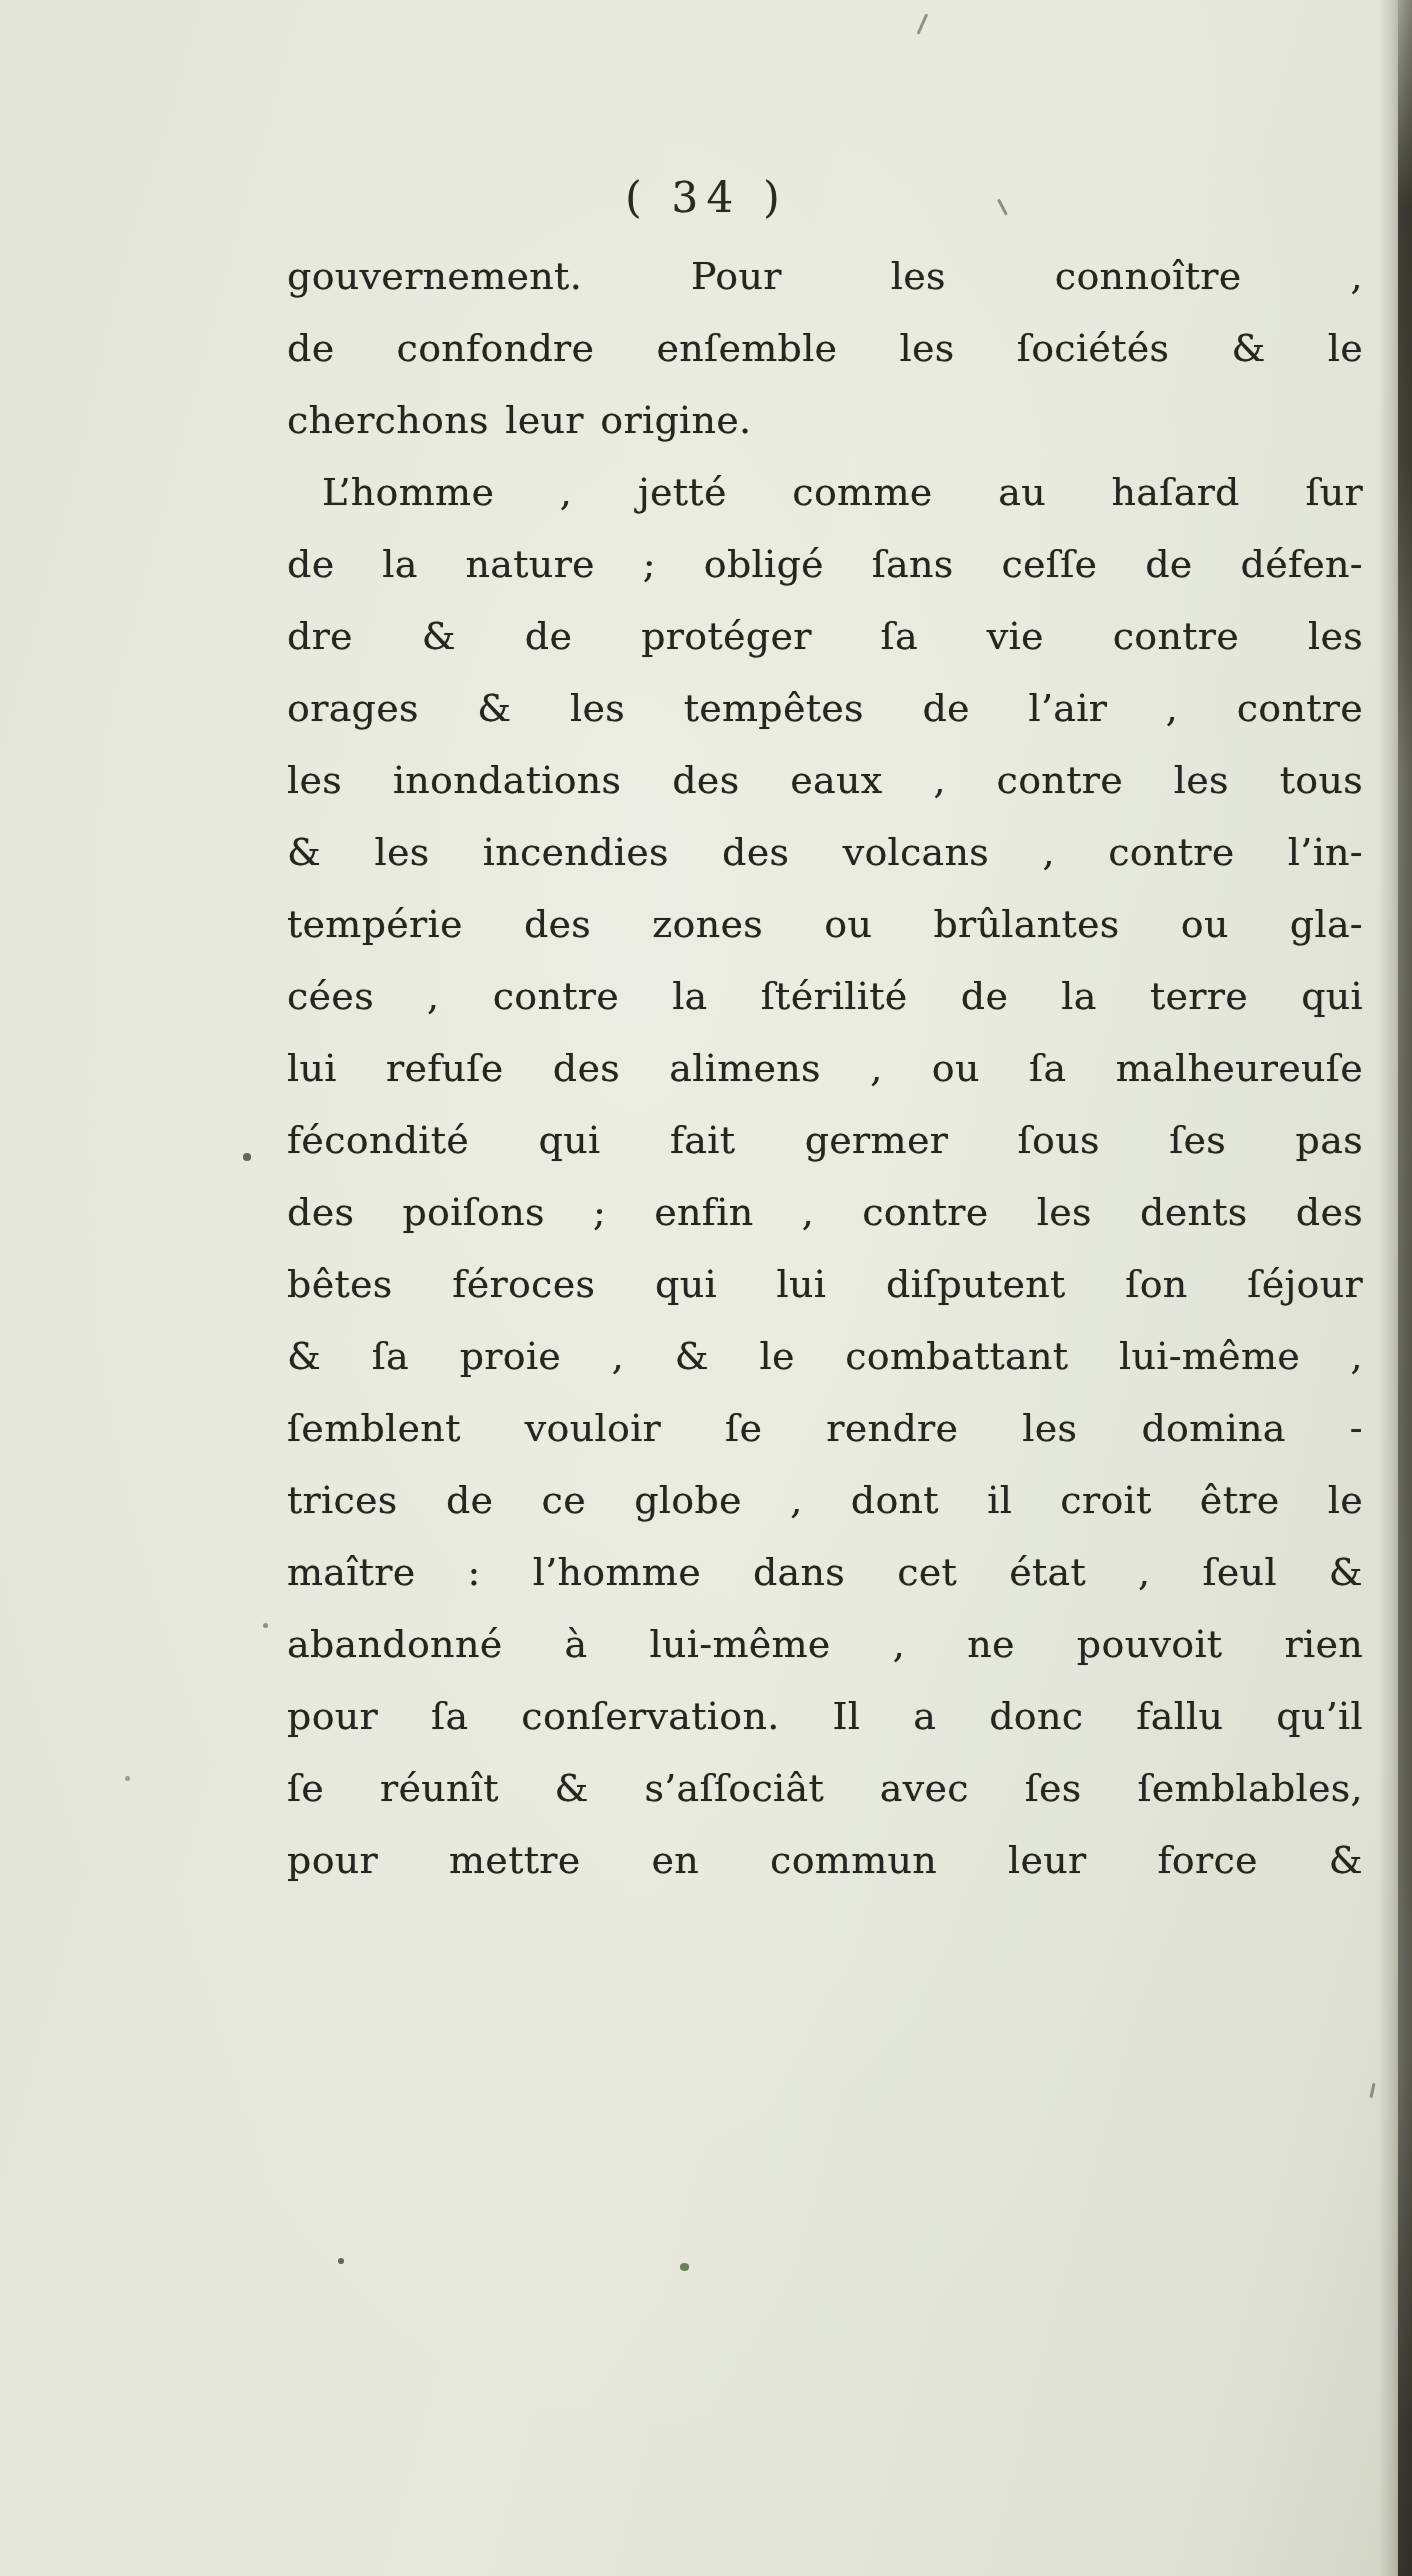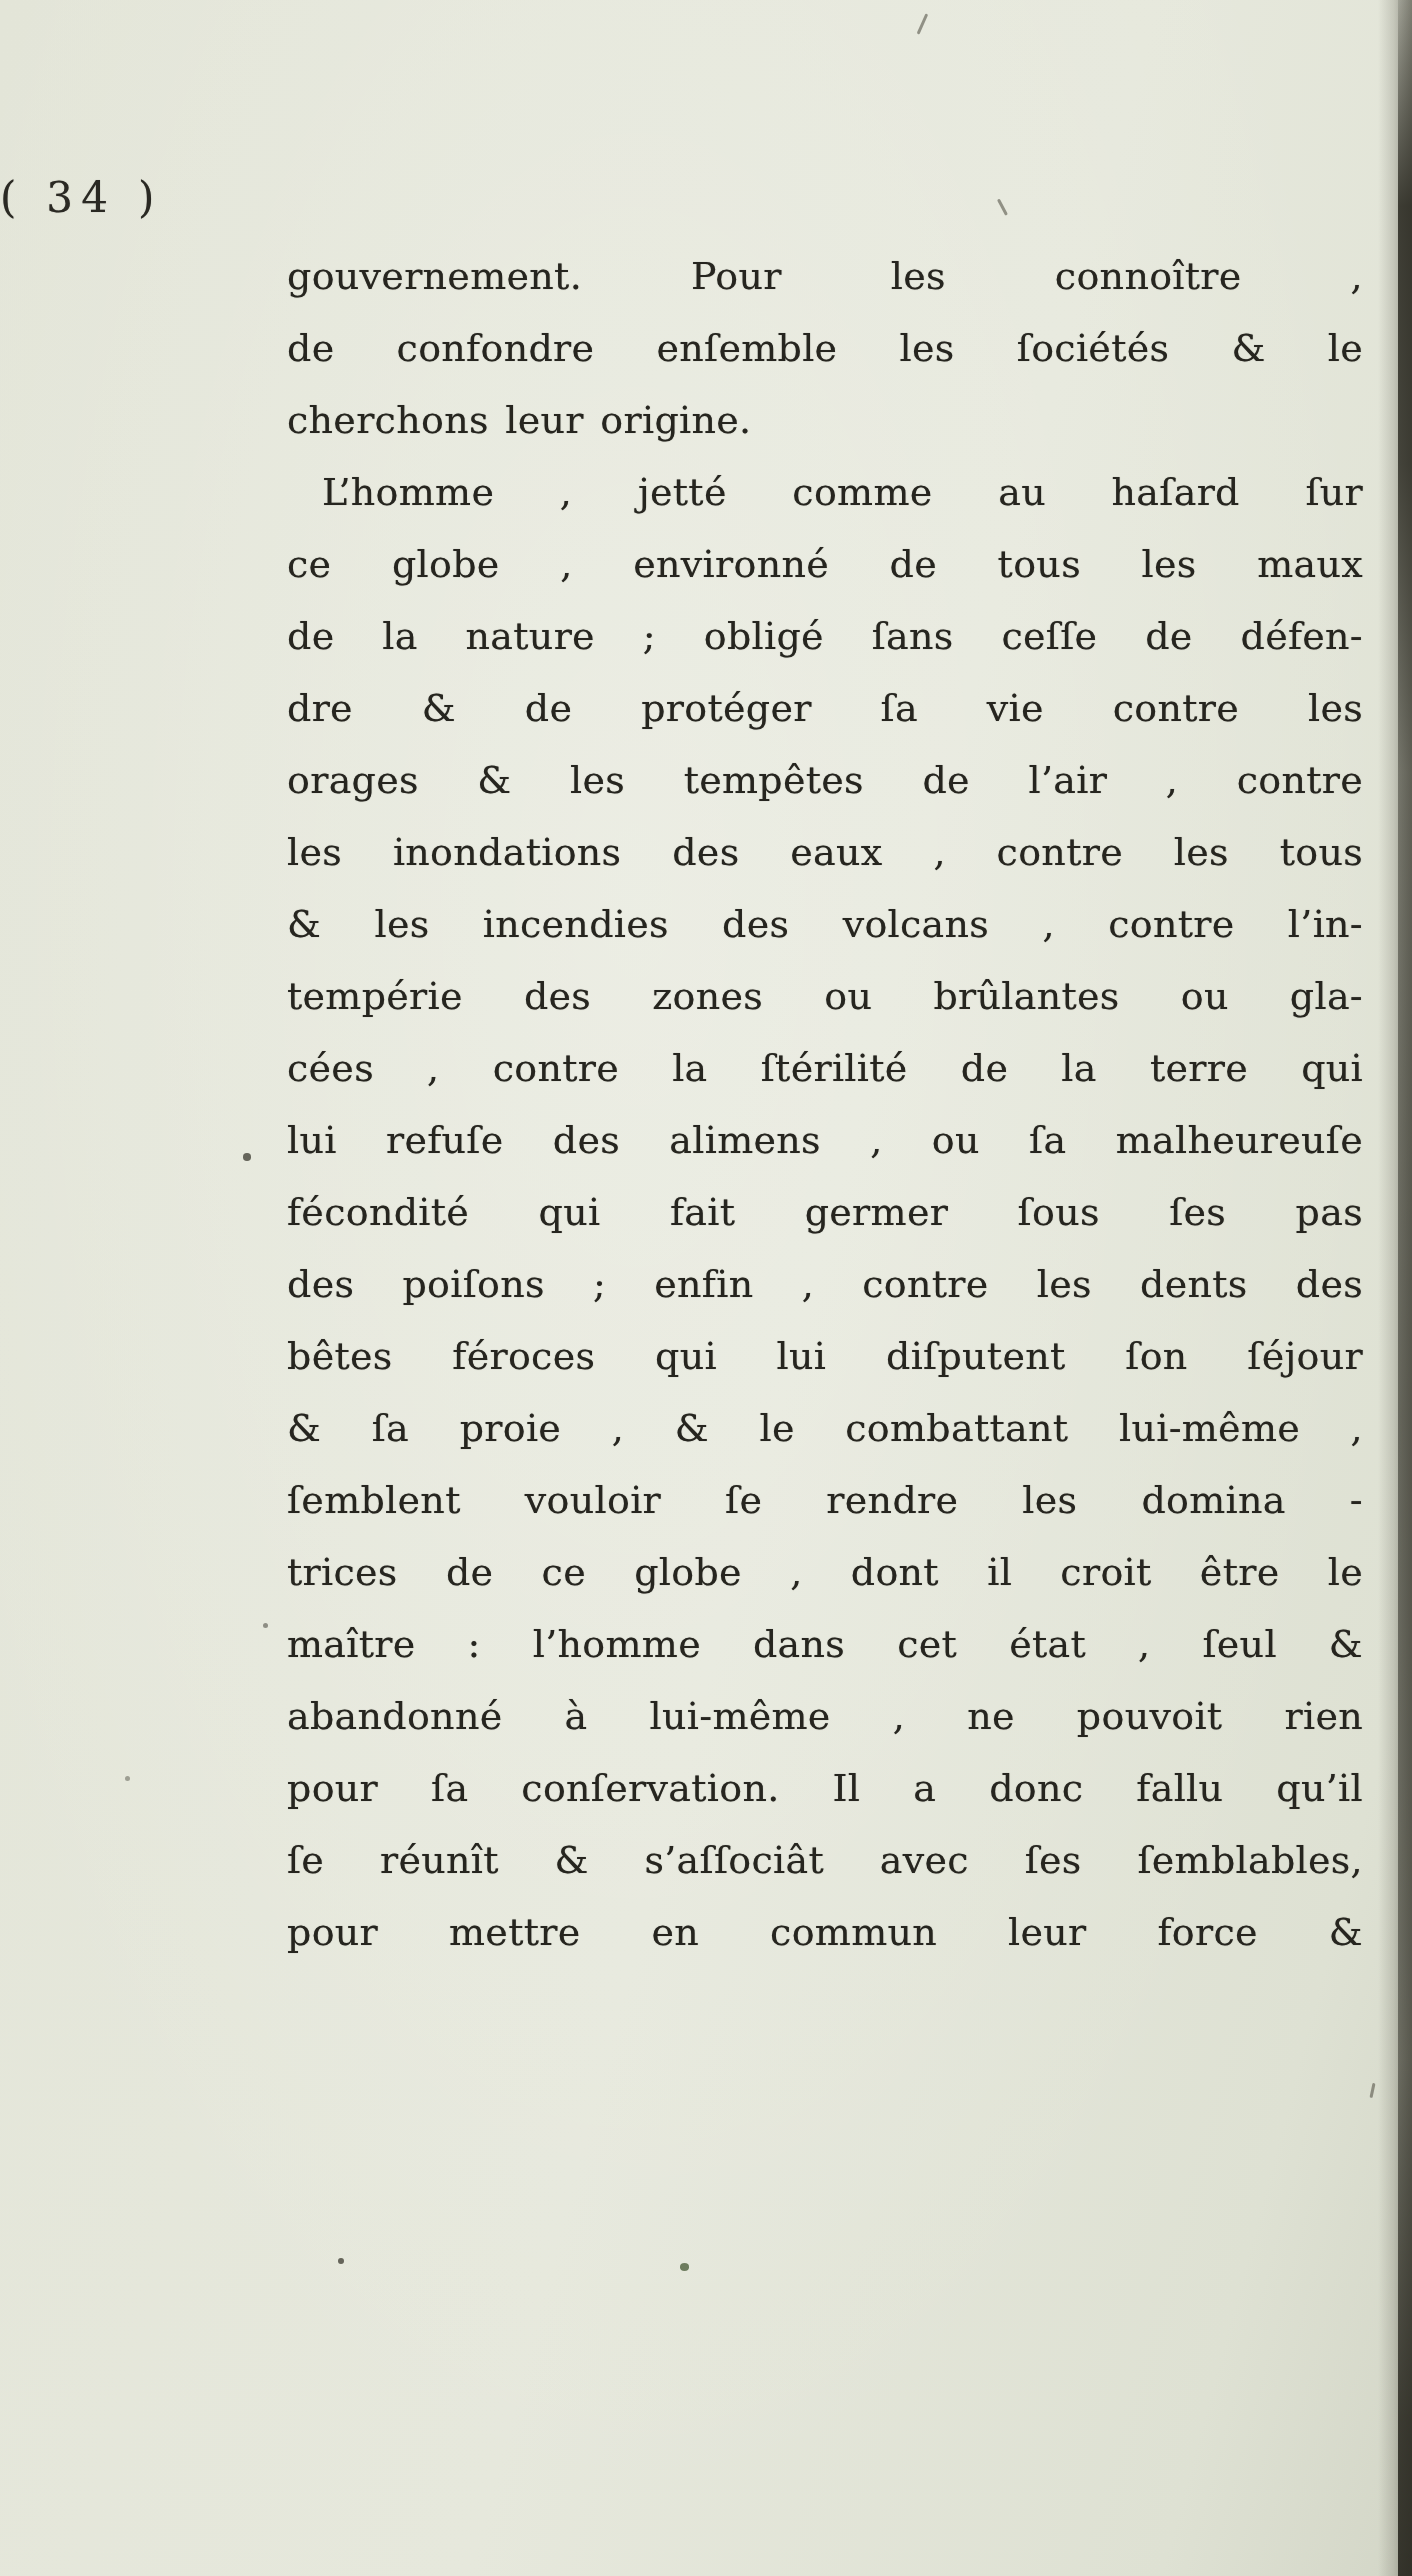--- a/index.html
+++ b/index.html
@@ -29,20 +29,21 @@
       rgba(40,39,31,0.85) 8%,
       rgba(40,39,31,0.8) 18%,
       rgba(40,39,31,0.45) 30%,
       rgba(40,39,31,0.55) 55%,
       rgba(40,39,31,0.5) 80%,
       rgba(40,39,31,0.85) 94%,
       rgba(40,39,31,0.9) 100%);
   }
   .page-number {
     position: absolute; top: 173px; left: 0; width: 100%;
+    text-align: center;
     font-size: 42px; letter-spacing: 8.3px;
     color: #2a2923;
     text-shadow: 0 0 0.8px rgba(42,41,35,0.45);
   }
   .text-block {
     position: absolute; left: 287px; top: 240px; width: 1076px;
   }
   .line {
     font-size: 38px;
     line-height: 72px;
@@ -80,21 +81,20 @@
 
 <div class="paper">
 
   <div class="page-number">( 34 )</div>
 
   <div class="text-block">
     <div class="line">gouvernement. Pour les connoître ,</div>
     <div class="line">de confondre enſemble les ſociétés &amp; le</div>
     <div class="line para-end">cherchons leur origine.</div>
     <div class="line indent">L’homme , jetté comme au haſard ſur</div>
-    <div class="line">ce globe , environné de tous les maux</div>
     <div class="line">de la nature ; obligé ſans ceſſe de défen-</div>
     <div class="line">dre &amp; de protéger ſa vie contre les</div>
     <div class="line">orages &amp; les tempêtes de l’air , contre</div>
     <div class="line">les inondations des eaux , contre les tous</div>
     <div class="line">&amp; les incendies des volcans , contre l’in-</div>
     <div class="line">tempérie des zones ou brûlantes ou gla-</div>
     <div class="line">cées , contre la ſtérilité de la terre qui</div>
     <div class="line">lui refuſe des alimens , ou ſa malheureuſe</div>
     <div class="line">fécondité qui fait germer ſous ſes pas</div>
     <div class="line">des poiſons ; enfin , contre les dents des</div>

